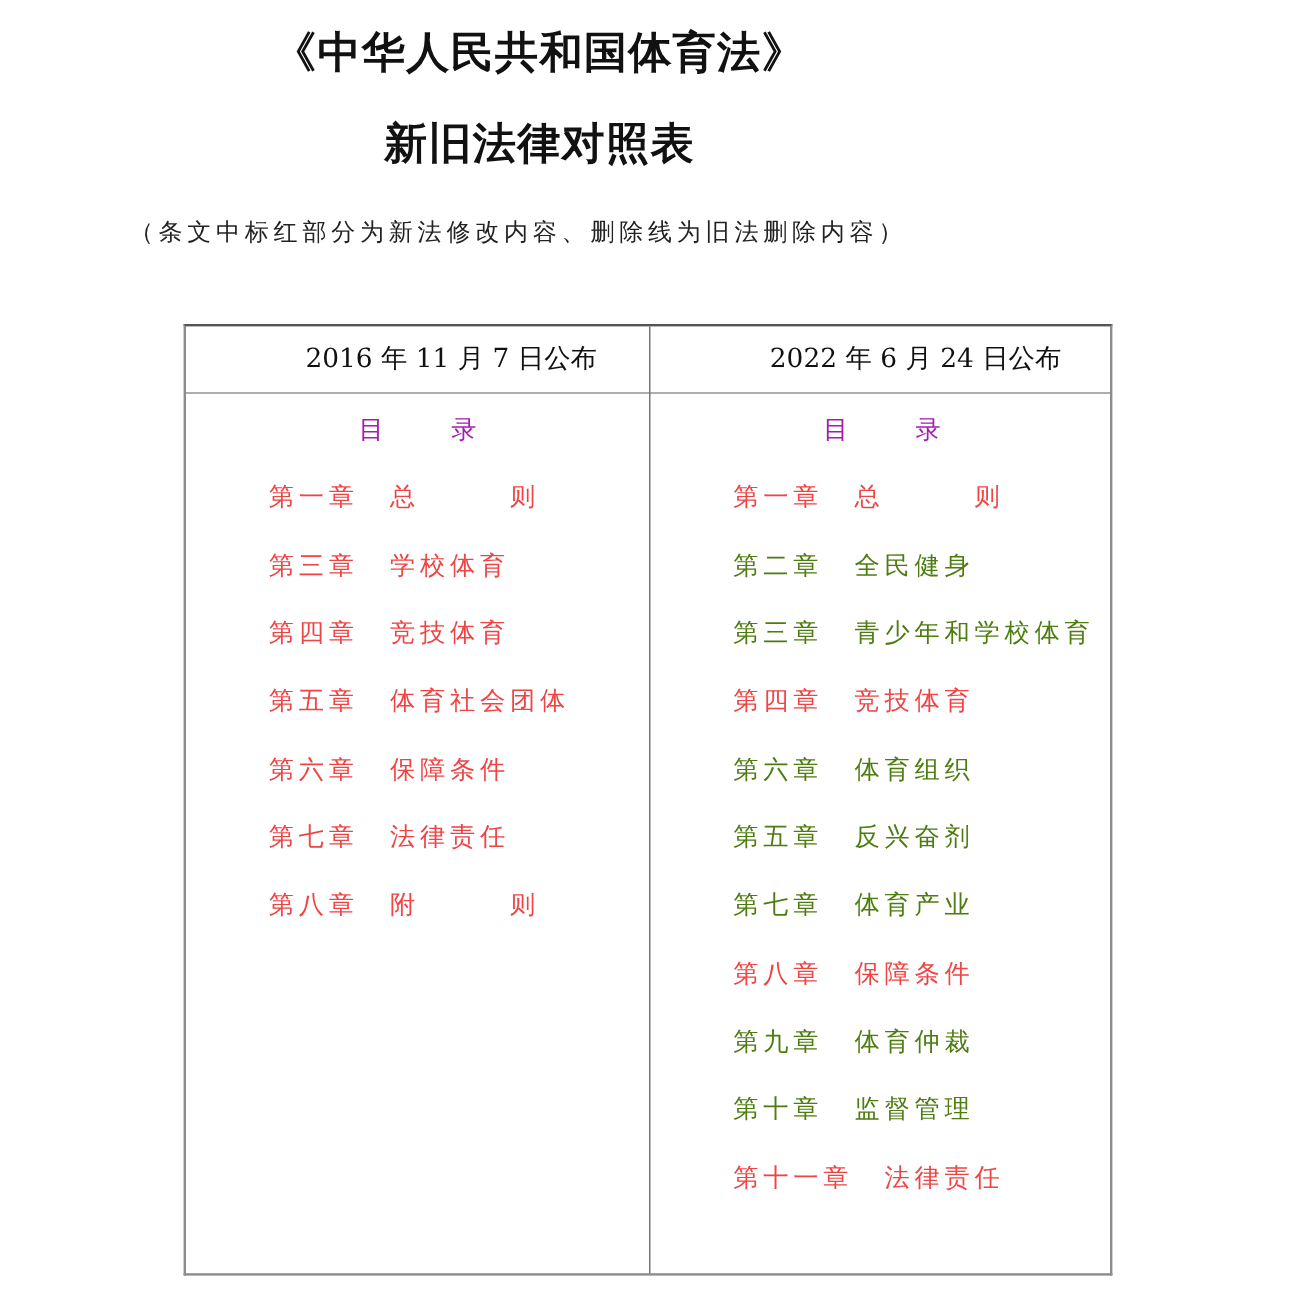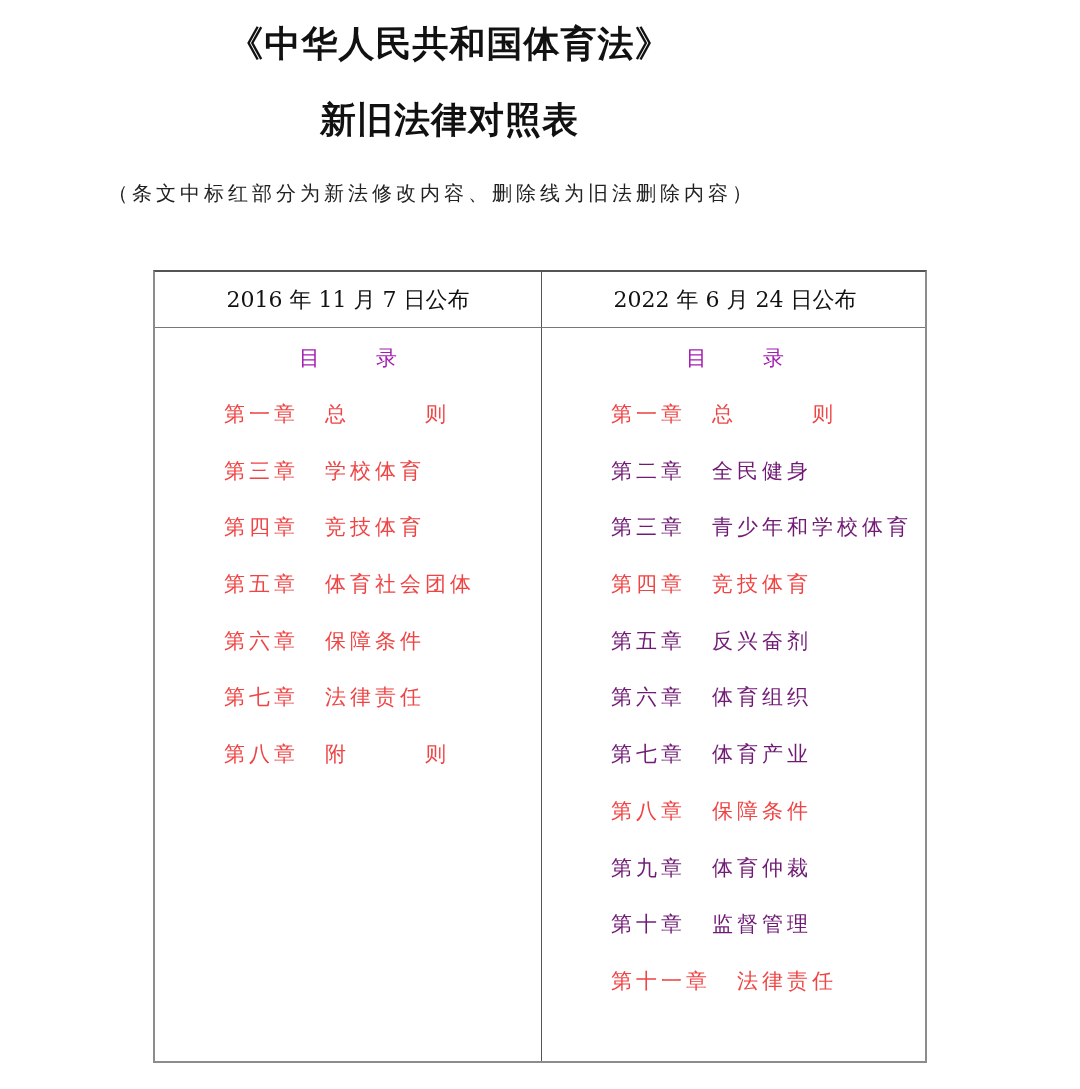--- a/index.html
+++ b/index.html
@@ -66,20 +66,21 @@
     }
     .hdr {
       position: absolute;
       top: 0;
       height: 56px;
       line-height: 56px;
       width: 386px;
       text-align: center;
       font-size: 22px;
       color: #111;
+      padding-left: 28px;
     }
     .hdr.left { left: 0; }
     .hdr.right { left: 387px; }
     .col {
       position: absolute;
       top: 58px;
       width: 386px;
     }
     .col.left { left: 0; }
     .col.right { left: 387px; }
@@ -97,21 +98,21 @@
       height: 56.7px;
       line-height: 56.7px;
       font-family: "DejaVu Sans", "Liberation Sans", sans-serif;
       font-size: 21px;
       color: #ef4444;
       letter-spacing: 4px;
       white-space: nowrap;
       padding-left: 69px;
     }
     .col.right .row { padding-left: 69px; }
-    .row.changed { color: #701a75; }
+    .row.changed { color: #4d7c0f; }
     .row .ch { display: inline-block; }
     .row .nm { display: inline-block; margin-left: 26px; }
   </style>
 </head>
 <body>
 
 <div class="title t1">《中华人民共和国体育法》</div>
 <div class="title t2">新旧法律对照表</div>
 <div class="subtitle">（条文中标红部分为新法修改内容、删除线为旧法删除内容）</div>
 
@@ -139,22 +140,22 @@
 
   <div class="col right">
     <div class="toc-title">
       <span>目</span><span>录</span>
     </div>
     <div id="new-rows">
         <div class="row"><span class="ch">第一章</span><span class="nm">总　　　则</span></div>
         <div class="row changed"><span class="ch">第二章</span><span class="nm">全民健身</span></div>
         <div class="row changed"><span class="ch">第三章</span><span class="nm">青少年和学校体育</span></div>
         <div class="row"><span class="ch">第四章</span><span class="nm">竞技体育</span></div>
+        <div class="row changed"><span class="ch">第六章</span><span class="nm">体育组织</span></div>
         <div class="row changed"><span class="ch">第五章</span><span class="nm">反兴奋剂</span></div>
-        <div class="row changed"><span class="ch">第六章</span><span class="nm">体育组织</span></div>
         <div class="row changed"><span class="ch">第七章</span><span class="nm">体育产业</span></div>
         <div class="row"><span class="ch">第八章</span><span class="nm">保障条件</span></div>
         <div class="row changed"><span class="ch">第九章</span><span class="nm">体育仲裁</span></div>
         <div class="row changed"><span class="ch">第十章</span><span class="nm">监督管理</span></div>
         <div class="row"><span class="ch">第十一章</span><span class="nm">法律责任</span></div>
       </div>
   </div>
 </div>
 
 </body></html>

